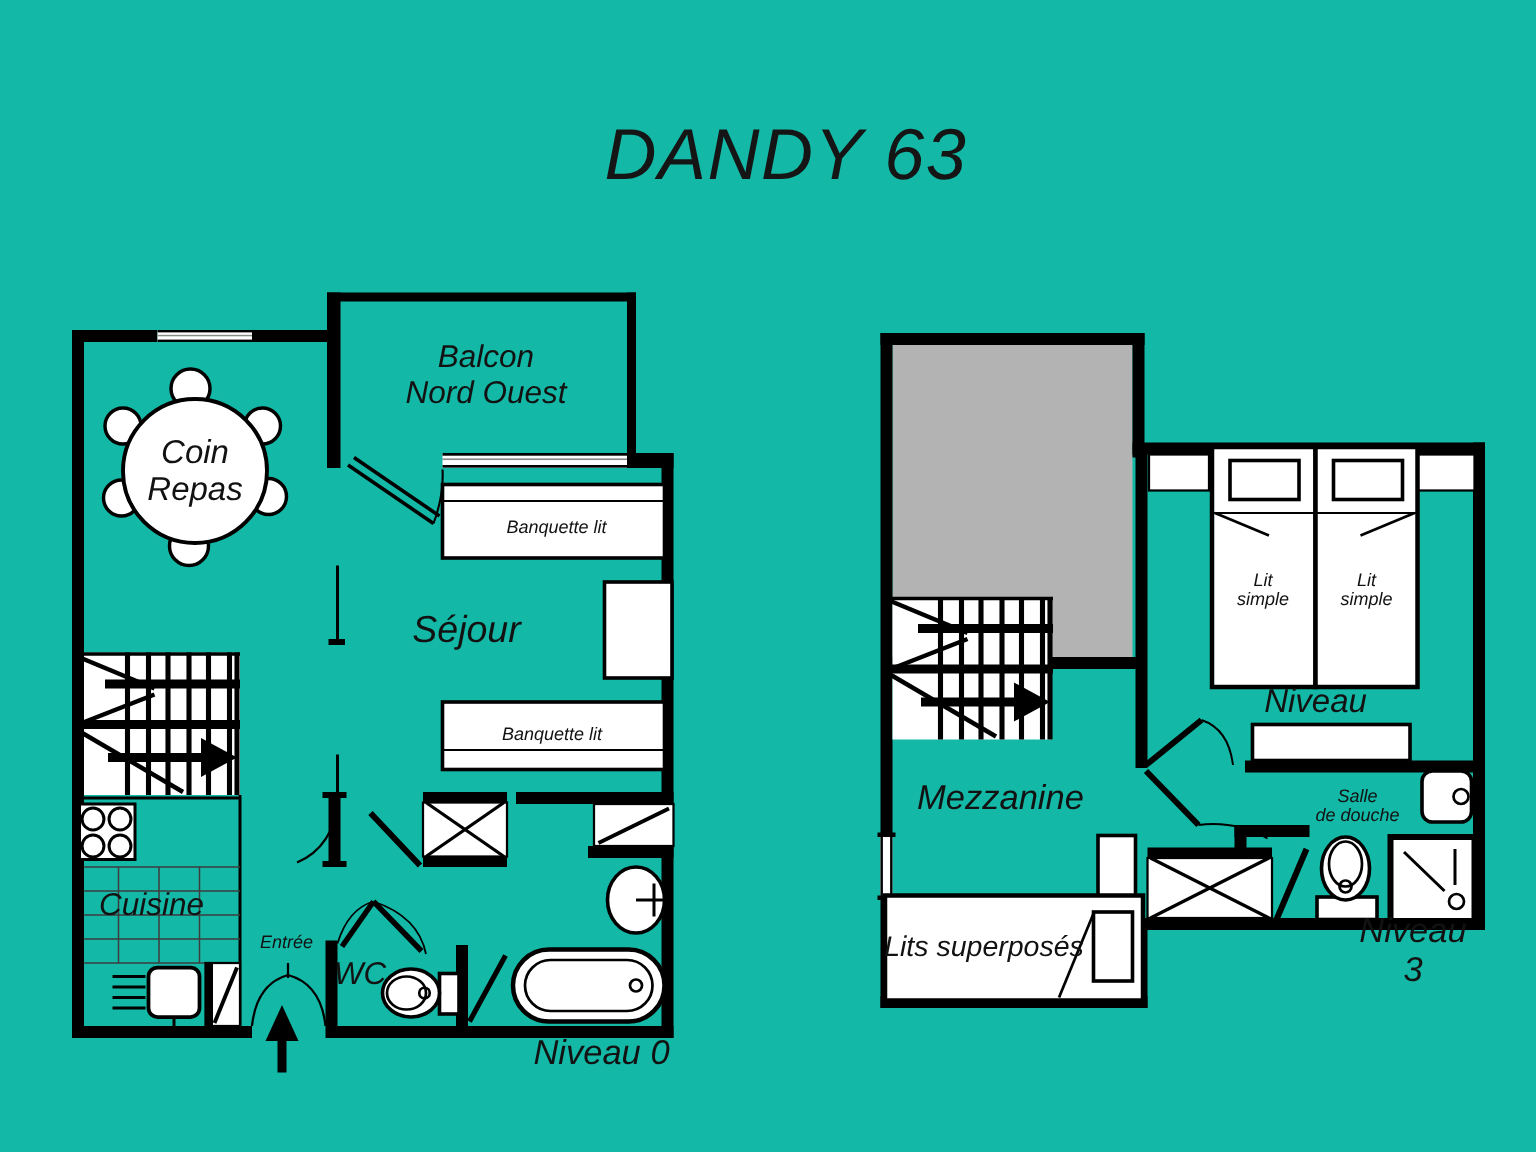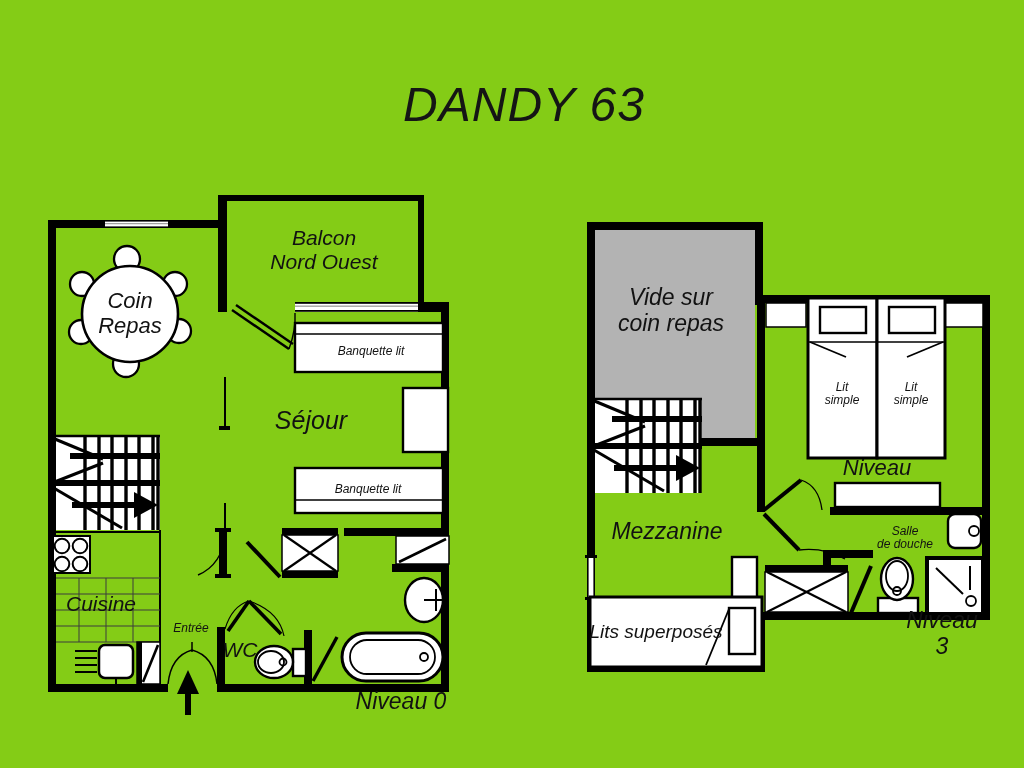--- a/index.html
+++ b/index.html
@@ -1,16 +1,16 @@
 <!DOCTYPE html>
 <html><head>
 <meta charset="utf-8">
 <style>
   html,body{margin:0;padding:0;background:#ffffff;}
-  .stage{position:relative;width:1024px;height:768px;background:#84cc16;overflow:hidden;
+  .stage{position:relative;width:1024px;height:768px;background:#14b8a6;overflow:hidden;
          font-family:"Liberation Sans",sans-serif;color:#111;}
   .plan-svg{position:absolute;left:0;top:0;width:1024px;height:768px;}
   .lbl{position:absolute;transform:translate(-50%,-50%);white-space:pre-line;text-align:center;
        font-style:italic;color:#121212;line-height:1.12;pointer-events:none;}
   .title{position:absolute;transform:translate(-50%,-50%);font-style:italic;font-size:48px;
          letter-spacing:1px;color:#151515;}
   .f16{font-size:12px;} .f17{font-size:12px;} .f19{font-size:19px;} .f20{font-size:20px;}
   .f21{font-size:21px;} .f22{font-size:22px;} .f23{font-size:23px;} .f25{font-size:25px;}
 </style>
 </head>
@@ -329,22 +329,20 @@
 <div class="lbl f22" style="left:130px;top:314px;">Coin
 Repas</div>
 <div class="lbl f25" style="left:311px;top:420px;">Séjour</div>
 <div class="lbl f17" style="left:371px;top:352px;">Banquette lit</div>
 <div class="lbl f17" style="left:368px;top:490px;">Banquette lit</div>
 <div class="lbl f21" style="left:101px;top:604px;">Cuisine</div>
 <div class="lbl f17" style="left:191px;top:629px;">Entrée</div>
 <div class="lbl f21" style="left:240px;top:650px;">WC</div>
 <div class="lbl f23" style="left:401px;top:702px;">Niveau 0</div>
 
-<div class="lbl f23" style="left:671px;top:311px;">Vide sur
-coin repas</div>
 <div class="lbl f23" style="left:667px;top:532px;">Mezzanine</div>
 <div class="lbl f19" style="left:656px;top:632px;">Lits superposés</div>
 <div class="lbl f22" style="left:877px;top:468px;">Niveau</div>
 <div class="lbl f17" style="left:842px;top:394px;">Lit
 simple</div>
 <div class="lbl f17" style="left:911px;top:394px;">Lit
 simple</div>
 <div class="lbl f16" style="left:905px;top:538px;">Salle
 de douche</div>
 <div class="lbl f23" style="left:942px;top:634px;">Niveau 3</div>

